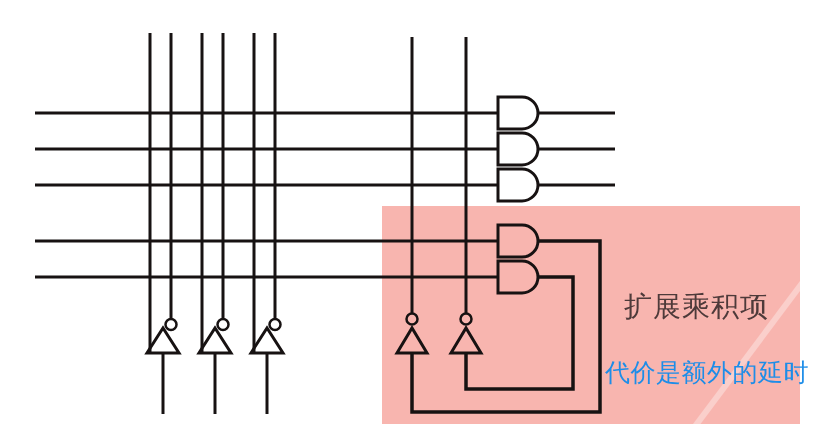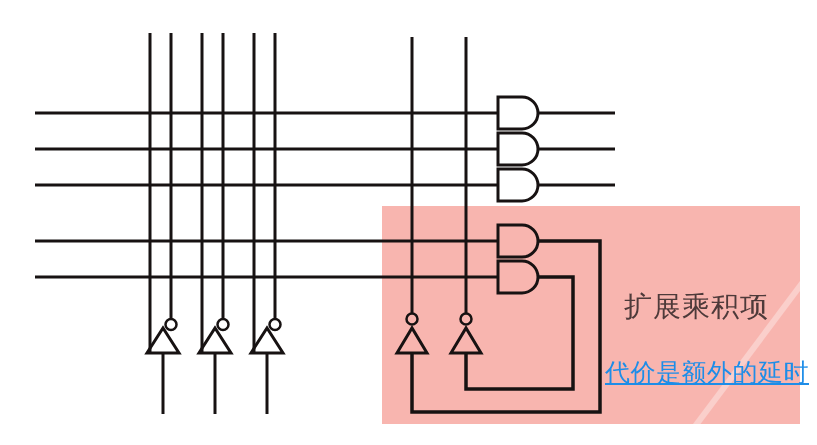--- a/index.html
+++ b/index.html
@@ -33,21 +33,20 @@
     font-size: 28px;
     letter-spacing: 1px;
     color: #4e3a3a;
   }
   .label.delay-note {
     left: 605px;
     top: 360px;
     font-size: 25px;
     letter-spacing: 0.5px;
     color: #1d8de8;
-    text-decoration: underline;
   }
   .wire { fill: none; stroke-width: 3; stroke-linecap: butt; }
   .loop { fill: none; stroke-width: 3.5; stroke-linejoin: miter; }
   .gate { fill: none; stroke-width: 3; }
   .tri  { fill: none; stroke-width: 3; stroke-linejoin: miter; }
   .bub  { fill: none; stroke-width: 2.5; }
 </style>
 </head>
 <body>
 

